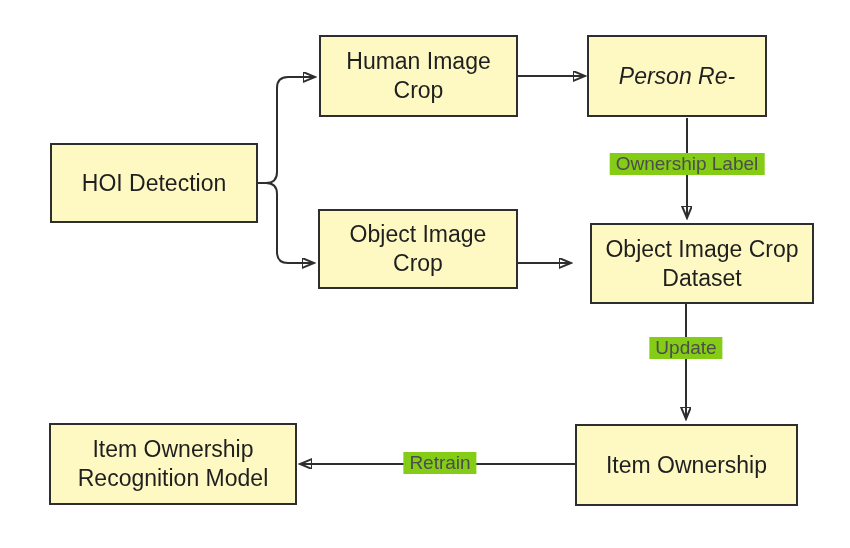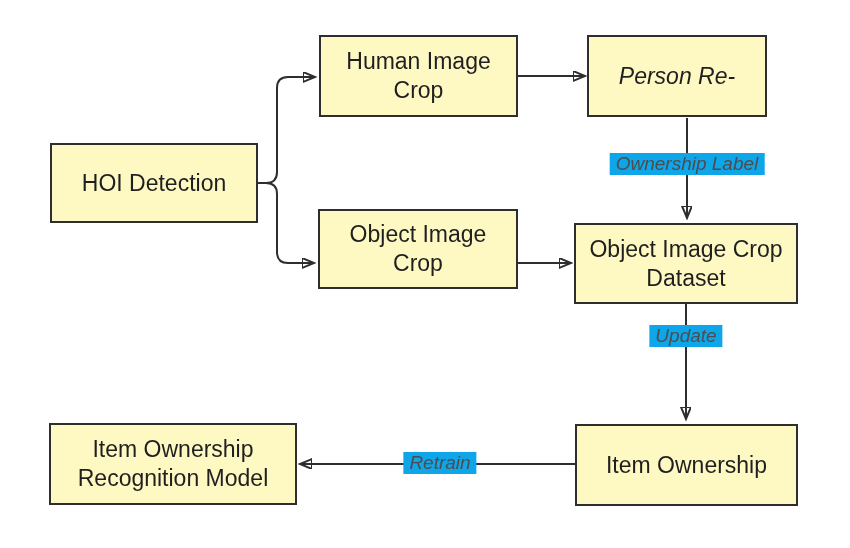--- a/index.html
+++ b/index.html
@@ -32,27 +32,26 @@
     justify-content: center;
     text-align: center;
     font-size: 23px;
     line-height: 29px;
     color: #1f1f1f;
   }
   .node span { display: block; white-space: nowrap; }
   .edge-label {
     position: absolute;
     transform: translate(-50%, -50%);
-    background: #0ea5e9;
+    background: #84cc16;
     padding: 0 6px;
     font-size: 19px;
     line-height: 22px;
     color: #4d4d4d;
     white-space: nowrap;
-    font-style: italic;
   }
 </style>
 </head>
 <body>
 
 <div class="canvas">
 
   <svg class="edges-layer" viewBox="0 0 850 548" xmlns="http://www.w3.org/2000/svg">
     <defs>
       <marker id="arrow" markerUnits="userSpaceOnUse" markerWidth="14" markerHeight="12" refX="11" refY="5" orient="auto">
@@ -80,33 +79,33 @@
 
   <div class="node" style="left:587px; top:35px; width:180px; height:82px;font-style:italic;">
     <span>Person Re-</span>
   </div>
 
   <div class="node" style="left:318px; top:209px; width:200px; height:80px;">
     <span>Object Image</span>
     <span>Crop</span>
   </div>
 
-  <div class="node" style="left:574px; top:223px; width:224px; height:81px;">
+  <div class="node" style="left:590px; top:223px; width:224px; height:81px;">
     <span>Object Image Crop</span>
     <span>Dataset</span>
   </div>
 
   <div class="node" style="left:575px; top:424px; width:223px; height:82px;">
     <span>Item Ownership</span>
   </div>
 
   <div class="node" style="left:49px; top:423px; width:248px; height:82px;">
     <span>Item Ownership</span>
     <span>Recognition Model</span>
   </div>
 
   <div class="edge-label" style="left:687px; top:164px;">Ownership Label</div>
 
-  <div class="edge-label" style="left:686px; top:336px;">Update</div>
+  <div class="edge-label" style="left:686px; top:348px;">Update</div>
 
   <div class="edge-label" style="left:440px; top:463px;">Retrain</div>
 
 </div>
 
 </body></html>

